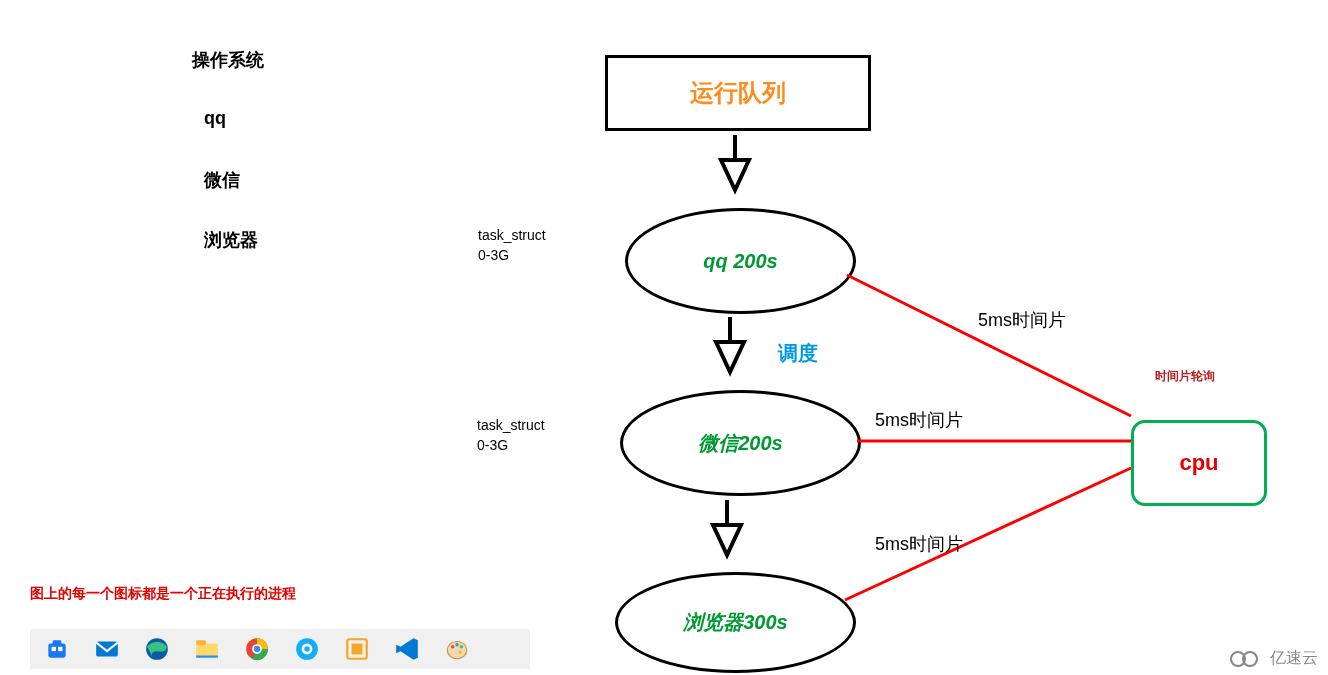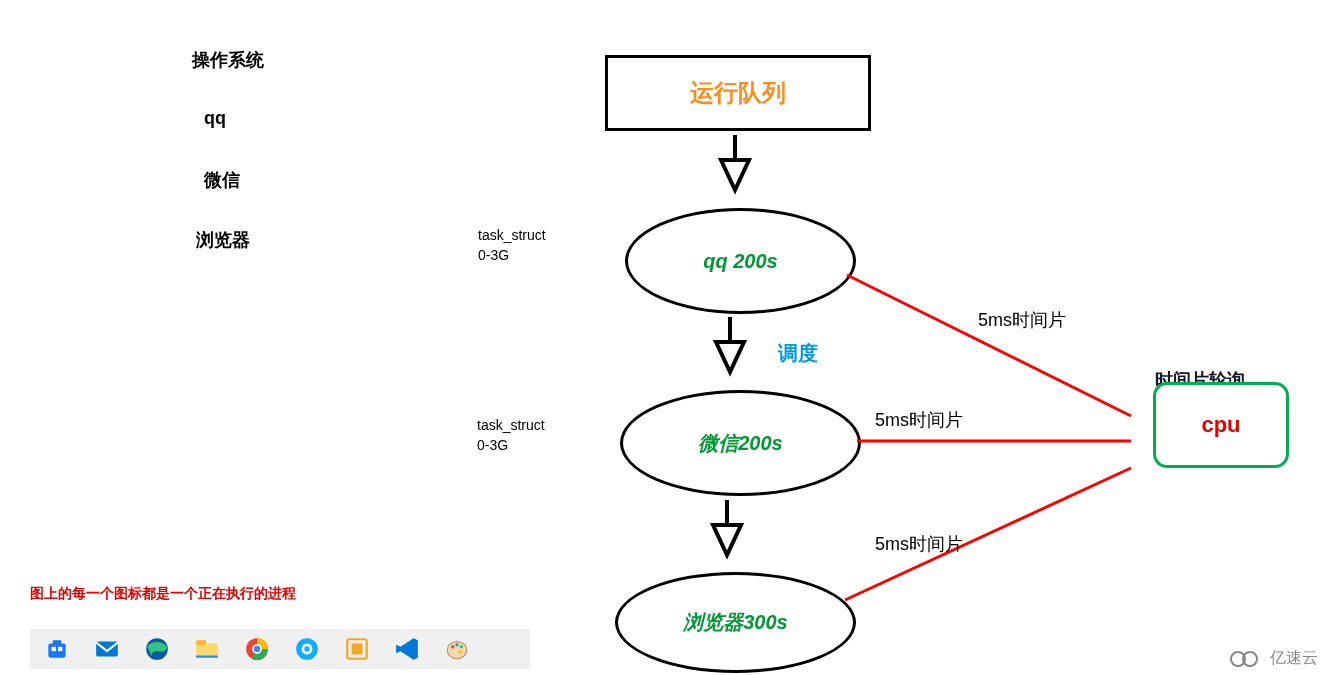--- a/index.html
+++ b/index.html
@@ -71,23 +71,23 @@
     height: 80px;
     display: flex;
     align-items: center;
     justify-content: center;
     font-size: 22px;
     font-weight: 700;
     color: #e60000;
     background: #fff;
   }
   .cpu-title {
-    font-size: 18px;
-    font-weight: 700;
-    color: #0f172a;
+    font-size: 12px;
+    font-weight: 700;
+    color: #b91c1c;
   }
   svg.arrow { position: absolute; }
   
   .taskbar {
     position: absolute;
     left: 30px;
     bottom: 6px;
     width: 500px;
     height: 40px;
     background: #f0f0f0;
@@ -119,21 +119,21 @@
     display: inline-flex;
     align-items: center;
   }
 </style>
 </head>
 <body>
 
 <div class="abs list-label" style="left:192px; top:48px;">操作系统</div>
 <div class="abs list-label" style="left:204px; top:108px;">qq</div>
 <div class="abs list-label" style="left:204px; top:168px;">微信</div>
-<div class="abs list-label" style="left:196px; top:228px;">浏览器</div>
+<div class="abs list-label" style="left:204px; top:228px;">浏览器</div>
 
 <div class="abs caption-red" style="left:30px; top:585px;">图上的每一个图标都是一个正在执行的进程</div>
 
 <div class="abs run-queue-box" style="left:605px; top:55px;">
   <span>运行队列</span>
 </div>
 
 <svg class="arrow" style="left:715px; top:130px;" width="40" height="70">
   <line x1="20" y1="5" x2="20" y2="35" stroke="#000" stroke-width="4"></line>
   <polygon points="20,60 6,30 34,30" fill="#fff" stroke="#000" stroke-width="4"></polygon>
@@ -177,21 +177,21 @@
   <line x1="847" y1="275" x2="1131" y2="416" stroke="#ff0000" stroke-width="3"></line>
   <line x1="857" y1="441" x2="1131" y2="441" stroke="#ff0000" stroke-width="3"></line>
   <line x1="845" y1="600" x2="1131" y2="468" stroke="#ff0000" stroke-width="3"></line>
 </svg>
 
 <div class="abs edge-label" style="left:978px; top:308px;">5ms时间片</div>
 <div class="abs edge-label" style="left:875px; top:408px;">5ms时间片</div>
 <div class="abs edge-label" style="left:875px; top:532px;">5ms时间片</div>
 
 <div class="abs cpu-title" style="left:1155px; top:368px;">时间片轮询</div>
-<div class="abs cpu-box" style="left:1131px; top:382px;margin-left:22px;">
+<div class="abs cpu-box" style="left:1131px; top:420px;">
   <span>cpu</span>
 </div>
 
 <div class="taskbar">
   <span class="tb-icon">
     <svg viewBox="0 0 24 24">
         <rect x="4" y="7" width="16" height="13" rx="2" fill="#1877f2"></rect>
         <rect x="8" y="4" width="8" height="4" rx="1" fill="#1877f2"></rect>
         <rect x="7" y="10" width="4" height="4" fill="#fff"></rect>
         <rect x="13" y="10" width="4" height="4" fill="#fff"></rect>

